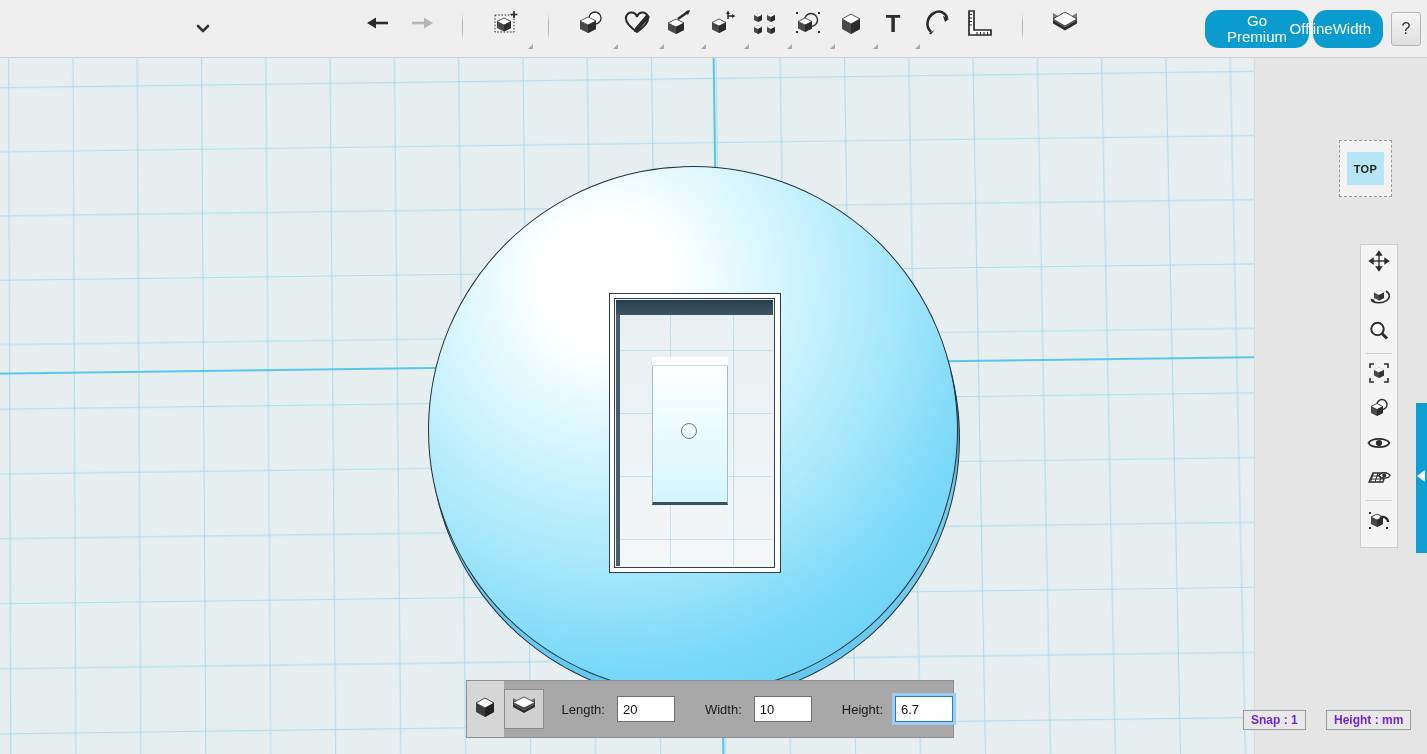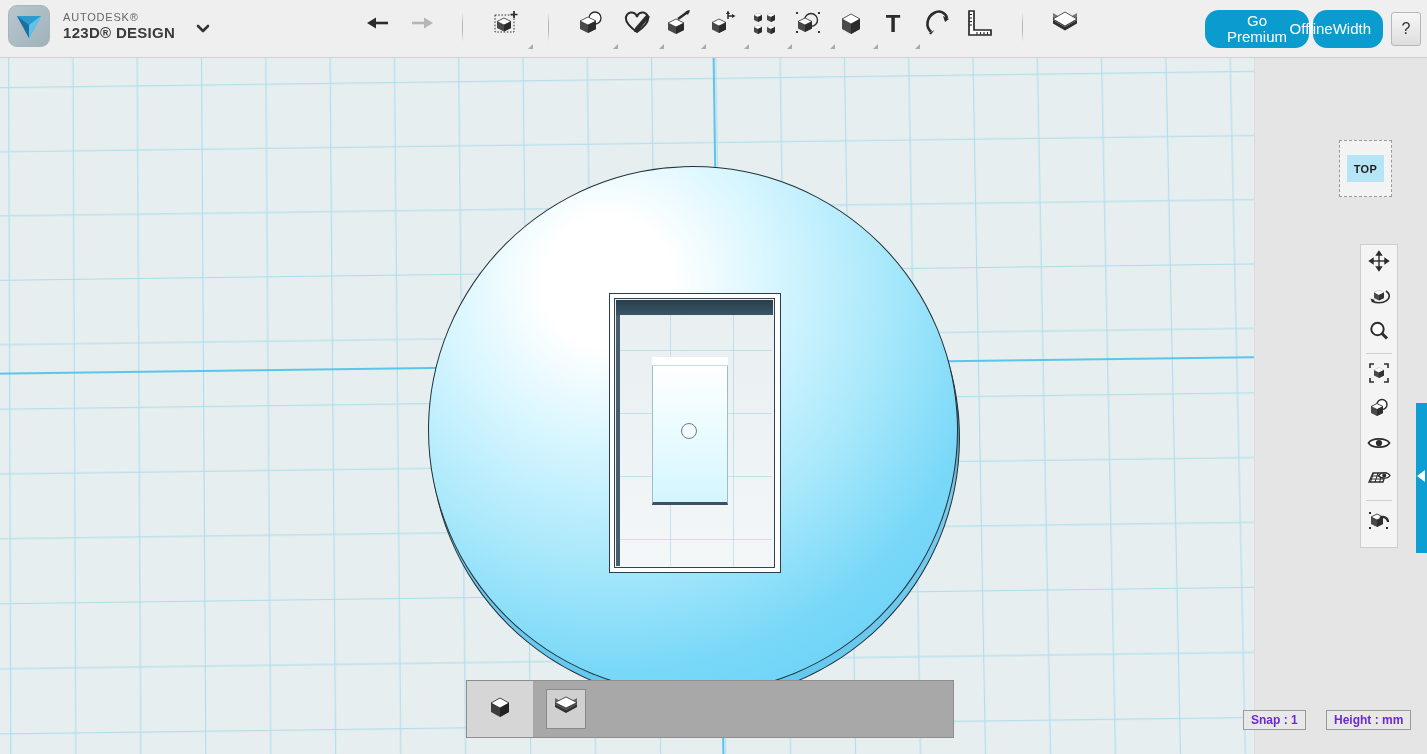--- a/index.html
+++ b/index.html
@@ -146,21 +146,21 @@
   }
 
   
   #viewcube {
     position: absolute; left: 1339px; top: 82px; width: 53px; height: 57px;
     background: #f3f3f3; border: 1px dashed #9a9a9a;
     display: flex; align-items: center; justify-content: center;
     cursor: pointer;
   }
   #viewcube-face {
-    width: 37px; height: 27px; background: #b6e6f5;
+    width: 37px; height: 33px; background: #b6e6f5;
     display: flex; align-items: center; justify-content: center;
     font-size: 11px; font-weight: bold; color: #1d1d1d; letter-spacing: .4px;
   }
 
   
   #rail {
     position: absolute; left: 1360px; top: 186px; width: 38px; height: 304px;
     background: #f4f4f4; border: 1px solid #cdcdcd;
   }
   .rail-btn {
@@ -361,40 +361,35 @@
             <g>
               <polygon points="14,17 25,11 25,14 14,20 3,14 3,11" fill="#2f2f2f"></polygon>
               <polygon points="14,14 25,8 25,11 14,17 3,11 3,8" fill="#4a4a4a"></polygon>
               <polygon points="14,11 25,5 25,8 14,14 3,8 3,5" fill="#6a6a6a"></polygon>
               <polygon points="14,4 25,9.5 14,15 3,9.5" fill="#ffffff" stroke="#2a2a2a" stroke-width=".8"></polygon>
             </g>
           </svg>
         </span>
       </div>
     </div>
+    <div id="fields">
+      <span class="fld-label">Length:</span>
+      <input id="fld-length" class="fld" type="text" value="20" style="">
+      <span class="fld-label">Width:</span>
+      <input id="fld-width" class="fld" type="text" value="10" style="">
+      <span class="fld-label">Height:</span>
+      <input id="fld-height" class="fld" type="text" value="6.7" style="">
+    </div>
   </div>
 
   <div id="chip-snap" class="chip">Snap : 1</div>
   <div id="chip-units" class="chip">Height : mm</div>
 
   <div id="topbar">
 
-    <div id="brand">
-      <div id="brand-logo">
-        <svg width="30" height="30" viewBox="0 0 30 30">
-          <polygon points="3,5 27,5 15,27" fill="#2e9bd0"></polygon>
-          <polygon points="3,5 15,14 15,27" fill="#1c6f9e"></polygon>
-          <polygon points="27,5 15,14 15,27" fill="#5ec3ea"></polygon>
-        </svg>
-      </div>
-      <div id="brand-text">
-        <div class="l1">AUTODESK®</div>
-        <div class="l2">123D® DESIGN</div>
-      </div>
-    </div>
     <div id="brand-caret">
       <svg width="20" height="20" viewBox="0 0 20 20">
         <polyline points="5,7 10,12 15,7" fill="none" stroke="#333" stroke-width="2.6" stroke-linecap="round" stroke-linejoin="round"></polyline>
       </svg>
     </div>
 
     <div class="tb-btn" style="left:360px">
       <span>
         <svg width="26" height="20" viewBox="0 0 26 20">
           <path d="M4 10h18" stroke="#2b2b2b" stroke-width="2.6" fill="none"></path>

